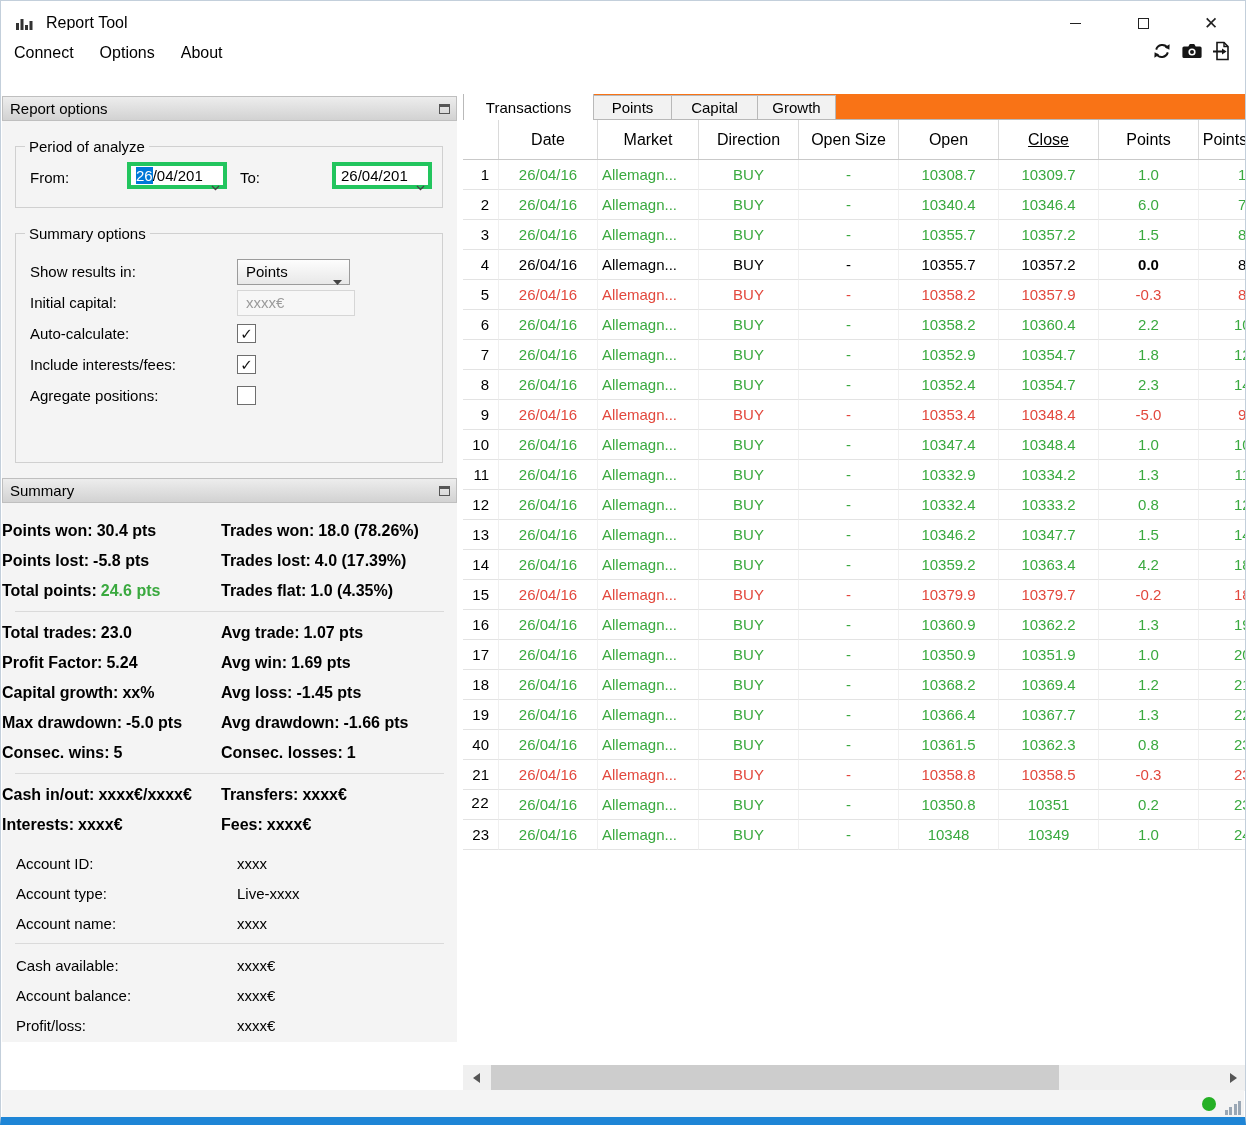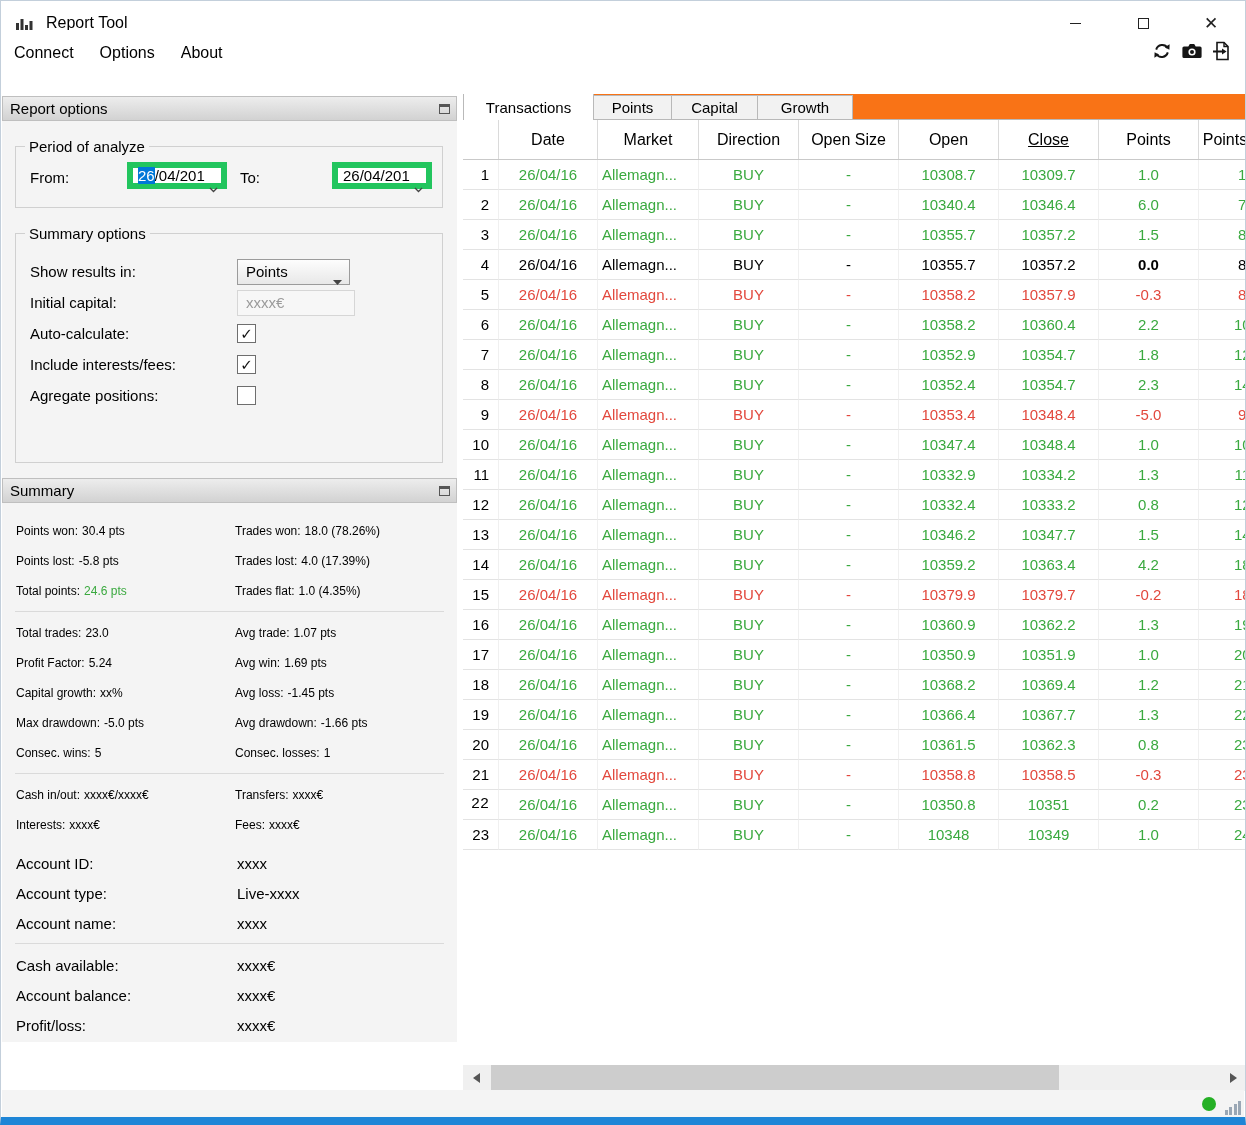--- a/index.html
+++ b/index.html
@@ -36,37 +36,37 @@
   .hdr-icons{margin-left:auto;display:flex;align-items:center;gap:7px;}
   .float-icon{width:11px;height:10px;border:1px solid #555;border-top:3px solid #555;}
   .hdr-close{font-size:13px;color:#333;line-height:1;}
   .panel{position:absolute;left:1px;width:455px;background:#f4f4f4;}
   .panel-pad{padding-top:13px;}
 
   .groupbox{position:absolute;border:1px solid #d0d0d0;}
   .gb-title{position:absolute;top:-9px;left:9px;background:#f4f4f4;padding:0 4px;font-size:15px;}
   .gb-label{position:absolute;font-size:15px;}
 
-  .datefield{position:absolute;width:100px;height:27px;background:#fff;border:6px solid #22c55e;
+  .datefield{position:absolute;width:100px;height:27px;background:#fff;border:4px solid #22c55e;
     font-size:15px;display:flex;align-items:center;padding:0 16px 0 5px;white-space:nowrap;}
   .datefield .chev{position:absolute;right:3px;top:11px;}
   .sel{background:var(--sel);color:#fff;}
 
   .opt-row{display:flex;align-items:center;height:31px;padding-left:14px;font-size:15px;}
   .opt-label{width:207px;}
   .combo{width:113px;height:26px;border:1px solid #9b9b9b;background:linear-gradient(#fdfdfd,#e8e8e8);
     display:flex;align-items:center;padding:0 6px 0 8px;font-size:15px;position:relative;}
   .combo-arrow{position:absolute;right:7px;top:11px;}
   .input-dis{width:118px;height:26px;border:1px solid #d6d6d6;background:#f7f7f7;color:#9b9b9b;
     display:flex;align-items:center;padding-left:8px;font-size:15px;}
   .checkbox{width:19px;height:19px;border:1px solid #6e6e6e;background:#fff;display:flex;
     align-items:center;justify-content:center;font-size:15px;font-weight:bold;color:#111;}
   .filter-wrap{display:flex;align-items:center;}
 
-  .stat-row{display:flex;height:30px;align-items:center;font-size:12px;padding-left:14px;}
+  .stat-row{display:flex;height:30px;align-items:center;font-size:16px;font-weight:bold;}
   .stat-left{width:219px;}
   .stat-val{margin-left:4px;}
   .divider{border-top:1px solid #dadada;margin:5px 13px 6px 13px;}
 
   .acct-row{display:flex;height:30px;align-items:center;font-size:15px;padding-left:14px;}
   .acct-label{width:221px;}
 
   
   .right-area{position:absolute;left:462px;top:93px;width:783px;height:971px;overflow:hidden;background:#fff;}
   .tabbar{display:flex;height:26px;border-bottom:1px solid #b9b9b9;align-items:flex-end;background:#f97316;}
@@ -298,21 +298,21 @@
         <span class="acct-label">Profit/loss:</span>
         <span>xxxx€</span>
       </div>
     </div>
 
   <div class="right-area">
     <div class="tabbar" id="tabbar">
         <div class="tab active" style="width: 131px;">Transactions</div>
         <div class="tab" style="width: 79px;">Points</div>
         <div class="tab" style="width: 87px;">Capital</div>
-        <div class="tab" style="width: 96px;">Growth</div>
+        <div class="tab" style="width: 79px;">Growth</div>
       </div>
     <div class="table">
       <div class="thead" id="thead">
           <span class="th" style="width: 36px;"></span>
           <span class="th" style="width: 99px;">Date</span>
           <span class="th" style="width: 101px;">Market</span>
           <span class="th" style="width: 100px;">Direction</span>
           <span class="th" style="width: 100px;">Open Size</span>
           <span class="th" style="width: 100px;">Open</span>
           <span class="th" style="width: 100px; text-decoration: underline;">Close</span>
@@ -523,21 +523,21 @@
             <span class="td c win" style="width: 99px;">26/04/16</span>
             <span class="td l win" style="width: 101px;">Allemagn...</span>
             <span class="td c win" style="width: 100px;">BUY</span>
             <span class="td c win" style="width: 100px;">-</span>
             <span class="td c win" style="width: 100px;">10366.4</span>
             <span class="td c win" style="width: 100px;">10367.7</span>
             <span class="td c win" style="width: 100px;">1.3</span>
             <span class="td c win" style="width: 100px;">22.9</span>
           </div>
           <div class="tr">
-            <span class="td num" style="width: 36px;">20</span>
+            <span class="td num" style="width: 36px;">40</span>
             <span class="td c win" style="width: 99px;">26/04/16</span>
             <span class="td l win" style="width: 101px;">Allemagn...</span>
             <span class="td c win" style="width: 100px;">BUY</span>
             <span class="td c win" style="width: 100px;">-</span>
             <span class="td c win" style="width: 100px;">10361.5</span>
             <span class="td c win" style="width: 100px;">10362.3</span>
             <span class="td c win" style="width: 100px;">0.8</span>
             <span class="td c win" style="width: 100px;">23.7</span>
           </div>
           <div class="tr">

